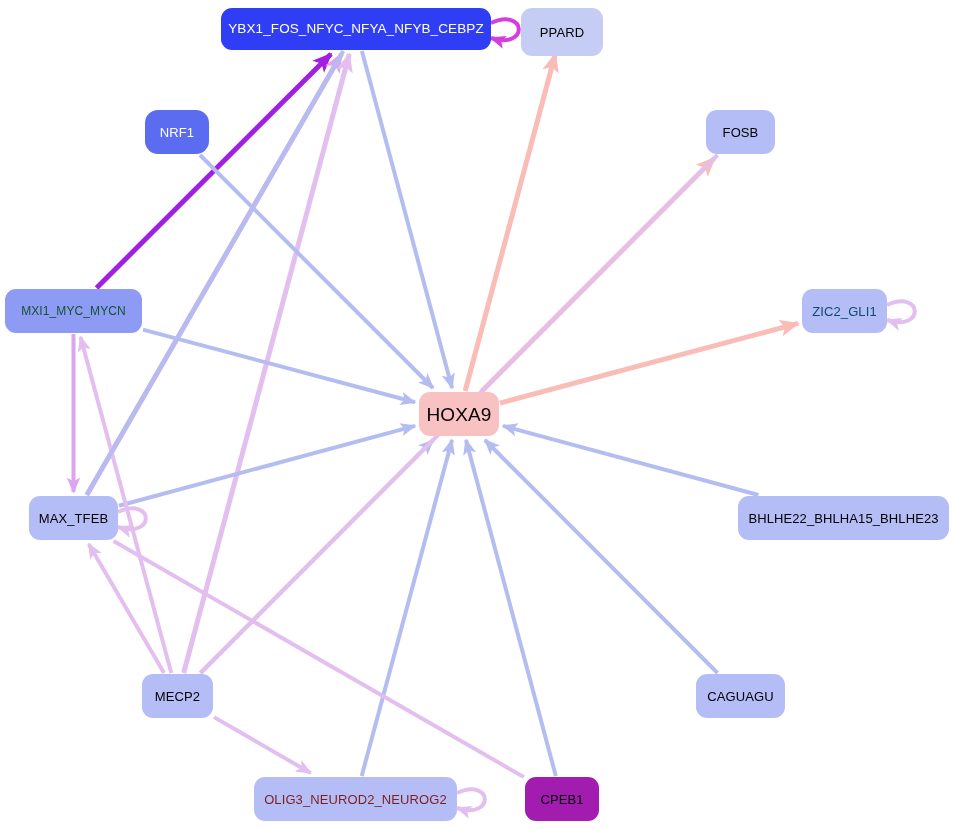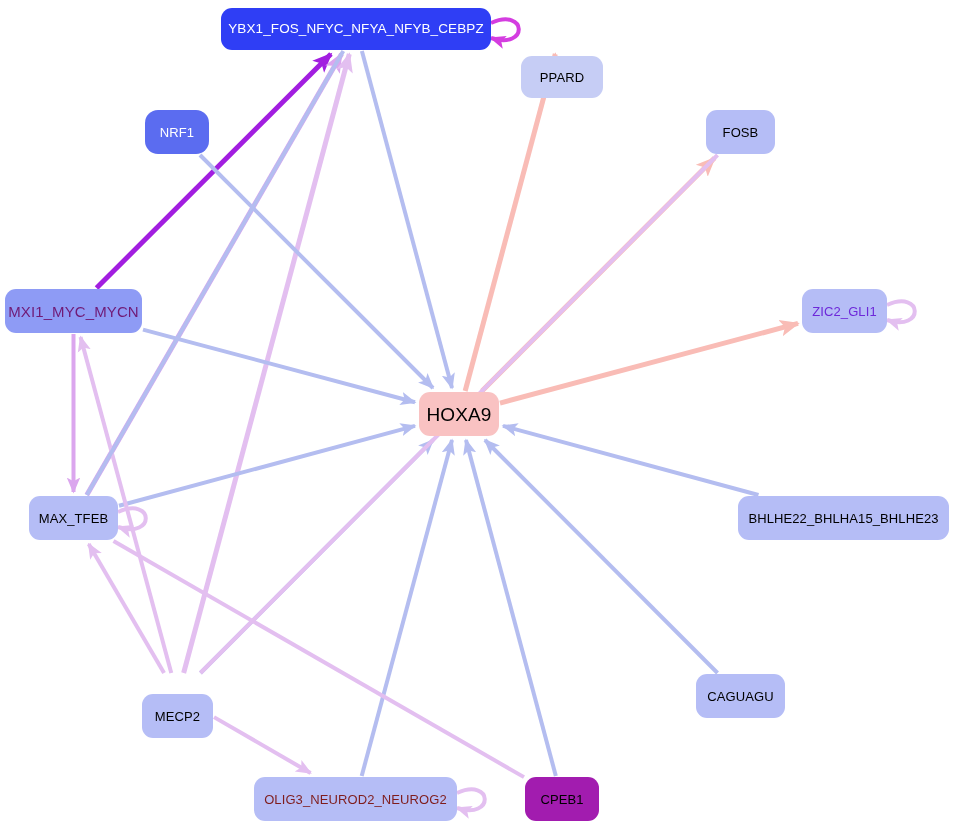--- a/index.html
+++ b/index.html
@@ -91,45 +91,45 @@
       <line x1="555.8467532467532" y1="776" x2="465.95584415584415" y2="440" stroke="#b4bdf0" stroke-width="4" stroke-linecap="butt" marker-end="url(#ah-b4bdf0)"></line>
       <line x1="717.5407801418439" y1="673" x2="484.95390070921985" y2="440" stroke="#b4bdf0" stroke-width="4" stroke-linecap="butt" marker-end="url(#ah-b4bdf0)"></line>
       <line x1="758.4663461538462" y1="495" x2="503" y2="425.90117035110535" stroke="#b4bdf0" stroke-width="4" stroke-linecap="butt" marker-end="url(#ah-b4bdf0)"></line>
       <line x1="113.48398576512456" y1="541" x2="524" y2="777.1412487205732" stroke="#e3bff0" stroke-width="4" stroke-linecap="butt"></line>
       <line x1="343.29038854805725" y1="51" x2="86.78732106339469" y2="495" stroke="#b4bdf0" stroke-width="4" stroke-linecap="butt"></line>
     </svg>
   <div id="node-layer">
       <div class="node" style="left: 221px; top: 8px; width: 270px; height: 42px; background: rgb(47, 62, 245); color: rgb(255, 255, 255); font-size: 13.5px;">
         <span class="node-label">YBX1_FOS_NFYC_NFYA_NFYB_CEBPZ</span>
       </div>
-      <div class="node" style="left: 521px; top: 8px; width: 82px; height: 42px; background: rgb(198, 205, 245); color: rgb(0, 0, 0); font-size: 13px; margin-top: 48px;">
+      <div class="node" style="left: 521px; top: 8px; width: 82px; height: 48px; background: rgb(198, 205, 245); color: rgb(0, 0, 0); font-size: 13px;">
         <span class="node-label">PPARD</span>
       </div>
       <div class="node" style="left: 145px; top: 110px; width: 64px; height: 44px; background: rgb(91, 108, 240); color: rgb(255, 255, 255); font-size: 13px; border-radius: 13px;">
         <span class="node-label">NRF1</span>
       </div>
       <div class="node" style="left: 706px; top: 110px; width: 69px; height: 44px; background: rgb(181, 189, 246); color: rgb(0, 0, 0); font-size: 13px;">
         <span class="node-label">FOSB</span>
       </div>
-      <div class="node" style="left: 5px; top: 289px; width: 137px; height: 44px; background: rgb(142, 155, 245); color: #701a75; font-size: 15px;">
+      <div class="node" style="left: 5px; top: 289px; width: 137px; height: 44px; background: rgb(142, 155, 245); color: #14532d; font-size: 12px;">
         <span class="node-label">MXI1_MYC_MYCN</span>
       </div>
-      <div class="node" style="left: 802px; top: 289px; width: 85px; height: 44px; background: rgb(181, 189, 246); color: #6d28d9; font-size: 13px;">
+      <div class="node" style="left: 802px; top: 289px; width: 85px; height: 44px; background: rgb(181, 189, 246); color: #0c4a6e; font-size: 13px;">
         <span class="node-label">ZIC2_GLI1</span>
       </div>
       <div class="node" style="left: 419px; top: 392px; width: 80px; height: 44px; background: rgb(249, 194, 194); color: rgb(0, 0, 0); font-size: 19px;">
         <span class="node-label">HOXA9</span>
       </div>
       <div class="node" style="left: 29px; top: 496px; width: 89px; height: 44px; background: rgb(181, 189, 246); color: rgb(0, 0, 0); font-size: 13px;">
         <span class="node-label">MAX_TFEB</span>
       </div>
       <div class="node" style="left: 738px; top: 496px; width: 211px; height: 44px; background: rgb(181, 189, 246); color: rgb(0, 0, 0); font-size: 13px;">
         <span class="node-label">BHLHE22_BHLHA15_BHLHE23</span>
       </div>
-      <div class="node" style="left: 142px; top: 674px; width: 71px; height: 44px; background: rgb(181, 189, 246); color: rgb(0, 0, 0); font-size: 13px; margin-top: 20px;">
+      <div class="node" style="left: 142px; top: 674px; width: 71px; height: 44px; background: rgb(181, 189, 246); color: rgb(0, 0, 0); font-size: 13px;">
         <span class="node-label">MECP2</span>
       </div>
       <div class="node" style="left: 696px; top: 674px; width: 89px; height: 44px; background: rgb(181, 189, 246); color: rgb(0, 0, 0); font-size: 13px;">
         <span class="node-label">CAGUAGU</span>
       </div>
       <div class="node" style="left: 254px; top: 777px; width: 203px; height: 44px; background: rgb(181, 189, 246); color: #7f1d1d; font-size: 13px;">
         <span class="node-label">OLIG3_NEUROD2_NEUROG2</span>
       </div>
       <div class="node" style="left: 525px; top: 777px; width: 74px; height: 44px; background: #a21caf; color: rgb(0, 0, 0); font-size: 13px;">
         <span class="node-label">CPEB1</span>

